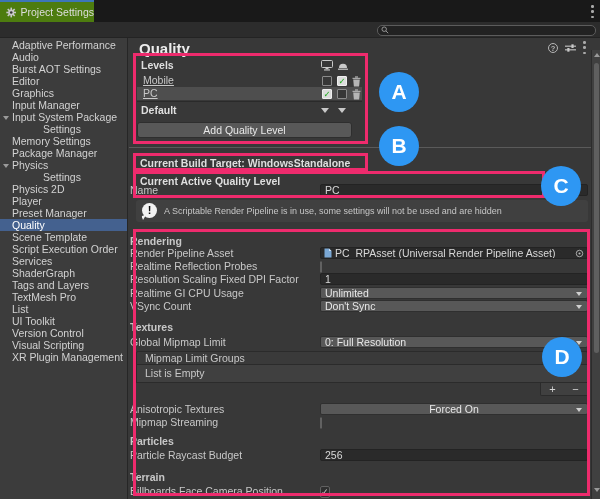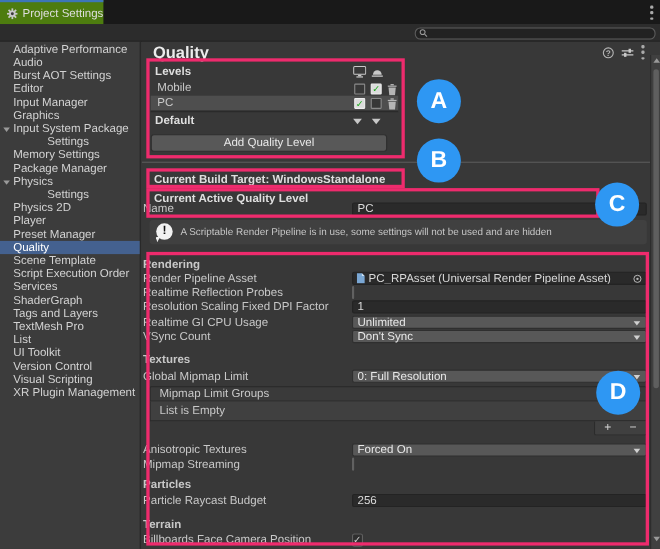--- a/index.html
+++ b/index.html
@@ -38,21 +38,21 @@
   .panel-icons { position:absolute; right:14px; top:3px; display:flex; gap:7px; align-items:center; }
   .help-circ { width:10px; height:10px; border:1px solid #b5b5b5; border-radius:50%; color:#b5b5b5;
                font-size:7.5px; font-weight:bold; text-align:center; line-height:9px; }
 
   .hsep { position:absolute; left:0; top:109px; width:462px; height:1px; background:#5a5a5a; }
 
   
   .lbl-bold { font-weight:bold; color:#dfdfdf; }
   .levels-header { position:absolute; left:12px; top:21px; }
   .plat-icons { position:absolute; left:192px; top:22px; display:flex; gap:4px; }
-  .lvl-row { position:absolute; left:8px; width:225px; height:13px; line-height:13px; }
+  .lvl-row { position:absolute; left:8px; width:225px; height:13px; line-height:13px;text-decoration:underline; }
   .lvl-row .nm { padding-left:6px; }
   .lvl-row.selected { background:#4e4e4e; }
   .lvl-cells { position:absolute; left:185px; top:1.5px; display:flex; gap:5px; align-items:center; }
   .mcb { width:10px; height:10px; background:#373737; border:1px solid #8a8a8a; border-radius:1px;
          font-size:8.5px; line-height:9px; text-align:center; color:#1faa1f; font-weight:bold; }
   .lvl-row.col1 .mcb.c1, .lvl-row.col2 .mcb.c2 { background:#dcdcdc; border-color:#efefef; }
   .lvl-row.col1 .mcb.c1::after, .lvl-row.col2 .mcb.c2::after { content:"✓"; }
   .lvl-sep { position:absolute; left:8px; top:63px; width:225px; height:1px; background:#2a2a2a; }
   .default-row { position:absolute; left:12px; top:66px; height:13px; line-height:13px; }
   .default-carets { position:absolute; left:192px; top:70px; display:flex; gap:9px; }
@@ -152,22 +152,22 @@
     </div>
   </div>
 
   <div class="sidebar">
     <ul>
 
     <li class="side-item"><span>Adaptive Performance</span></li>
         <li class="side-item"><span>Audio</span></li>
         <li class="side-item"><span>Burst AOT Settings</span></li>
         <li class="side-item"><span>Editor</span></li>
+        <li class="side-item"><span>Graphics</span></li>
         <li class="side-item"><span>Input Manager</span></li>
-        <li class="side-item"><span>Graphics</span></li>
         <li class="side-item foldout"><span>Input System Package</span></li>
         <li class="side-item indent"><span>Settings</span></li>
         <li class="side-item"><span>Memory Settings</span></li>
         <li class="side-item"><span>Package Manager</span></li>
         <li class="side-item foldout"><span>Physics</span></li>
         <li class="side-item indent"><span>Settings</span></li>
         <li class="side-item"><span>Physics 2D</span></li>
         <li class="side-item"><span>Player</span></li>
         <li class="side-item"><span>Preset Manager</span></li>
         <li class="side-item selected"><span>Quality</span></li>
@@ -302,21 +302,21 @@
     <div class="row" style="top:298px;">
       <span class="lbl">Global Mipmap Limit</span>
       <span class="ctl dd">0: Full Resolution</span>
     </div>
     <div class="listhdr">Mipmap Limit Groups</div>
     <div class="listbody">List is Empty</div>
     <div class="listfoot">
       <span>+</span>
       <span>−</span>
     </div>
-    <div class="row" style="top:365px;">
+    <div class="row" style="top:365px;text-align:center;">
       <span class="lbl">Anisotropic Textures</span>
       <span class="ctl dd">Forced On</span>
     </div>
     <div class="row" style="top:378px;">
       <span class="lbl">Mipmap Streaming</span>
       <span class="ctl"><span class="cb"></span></span>
     </div>
 
     <div class="row" style="top:397px;">
         <span class="lbl lbl-bold">Particles</span>

